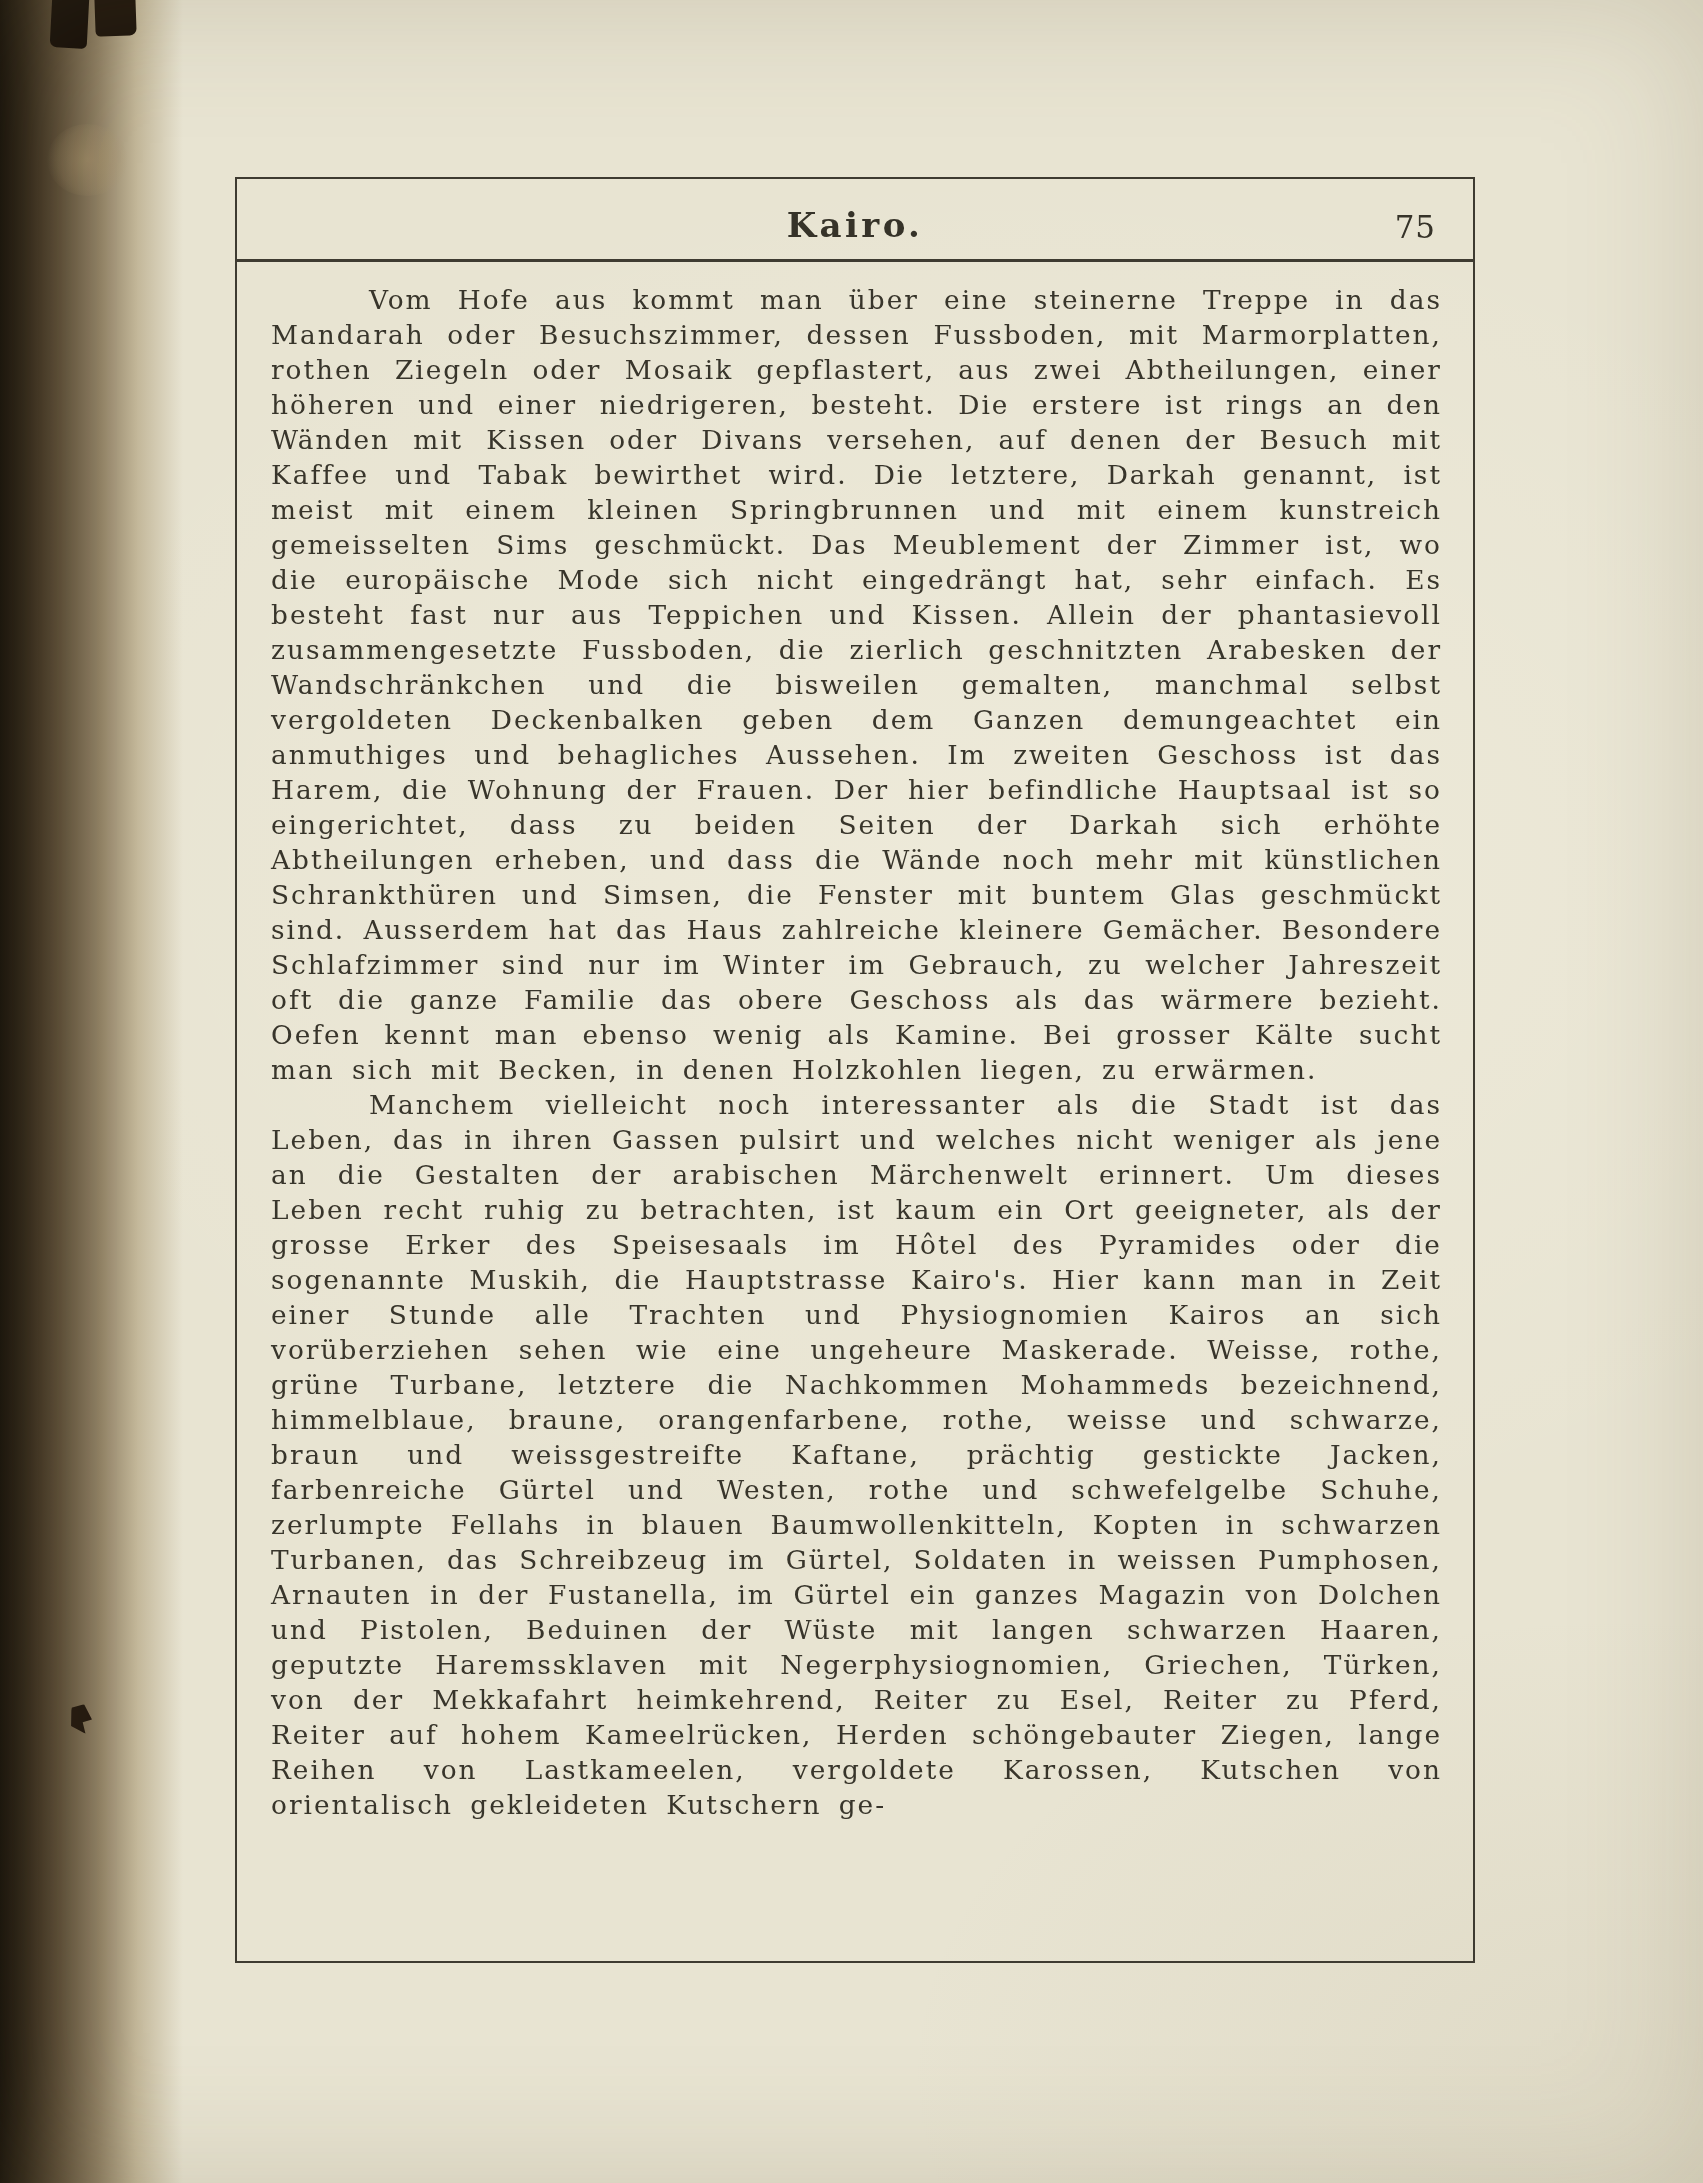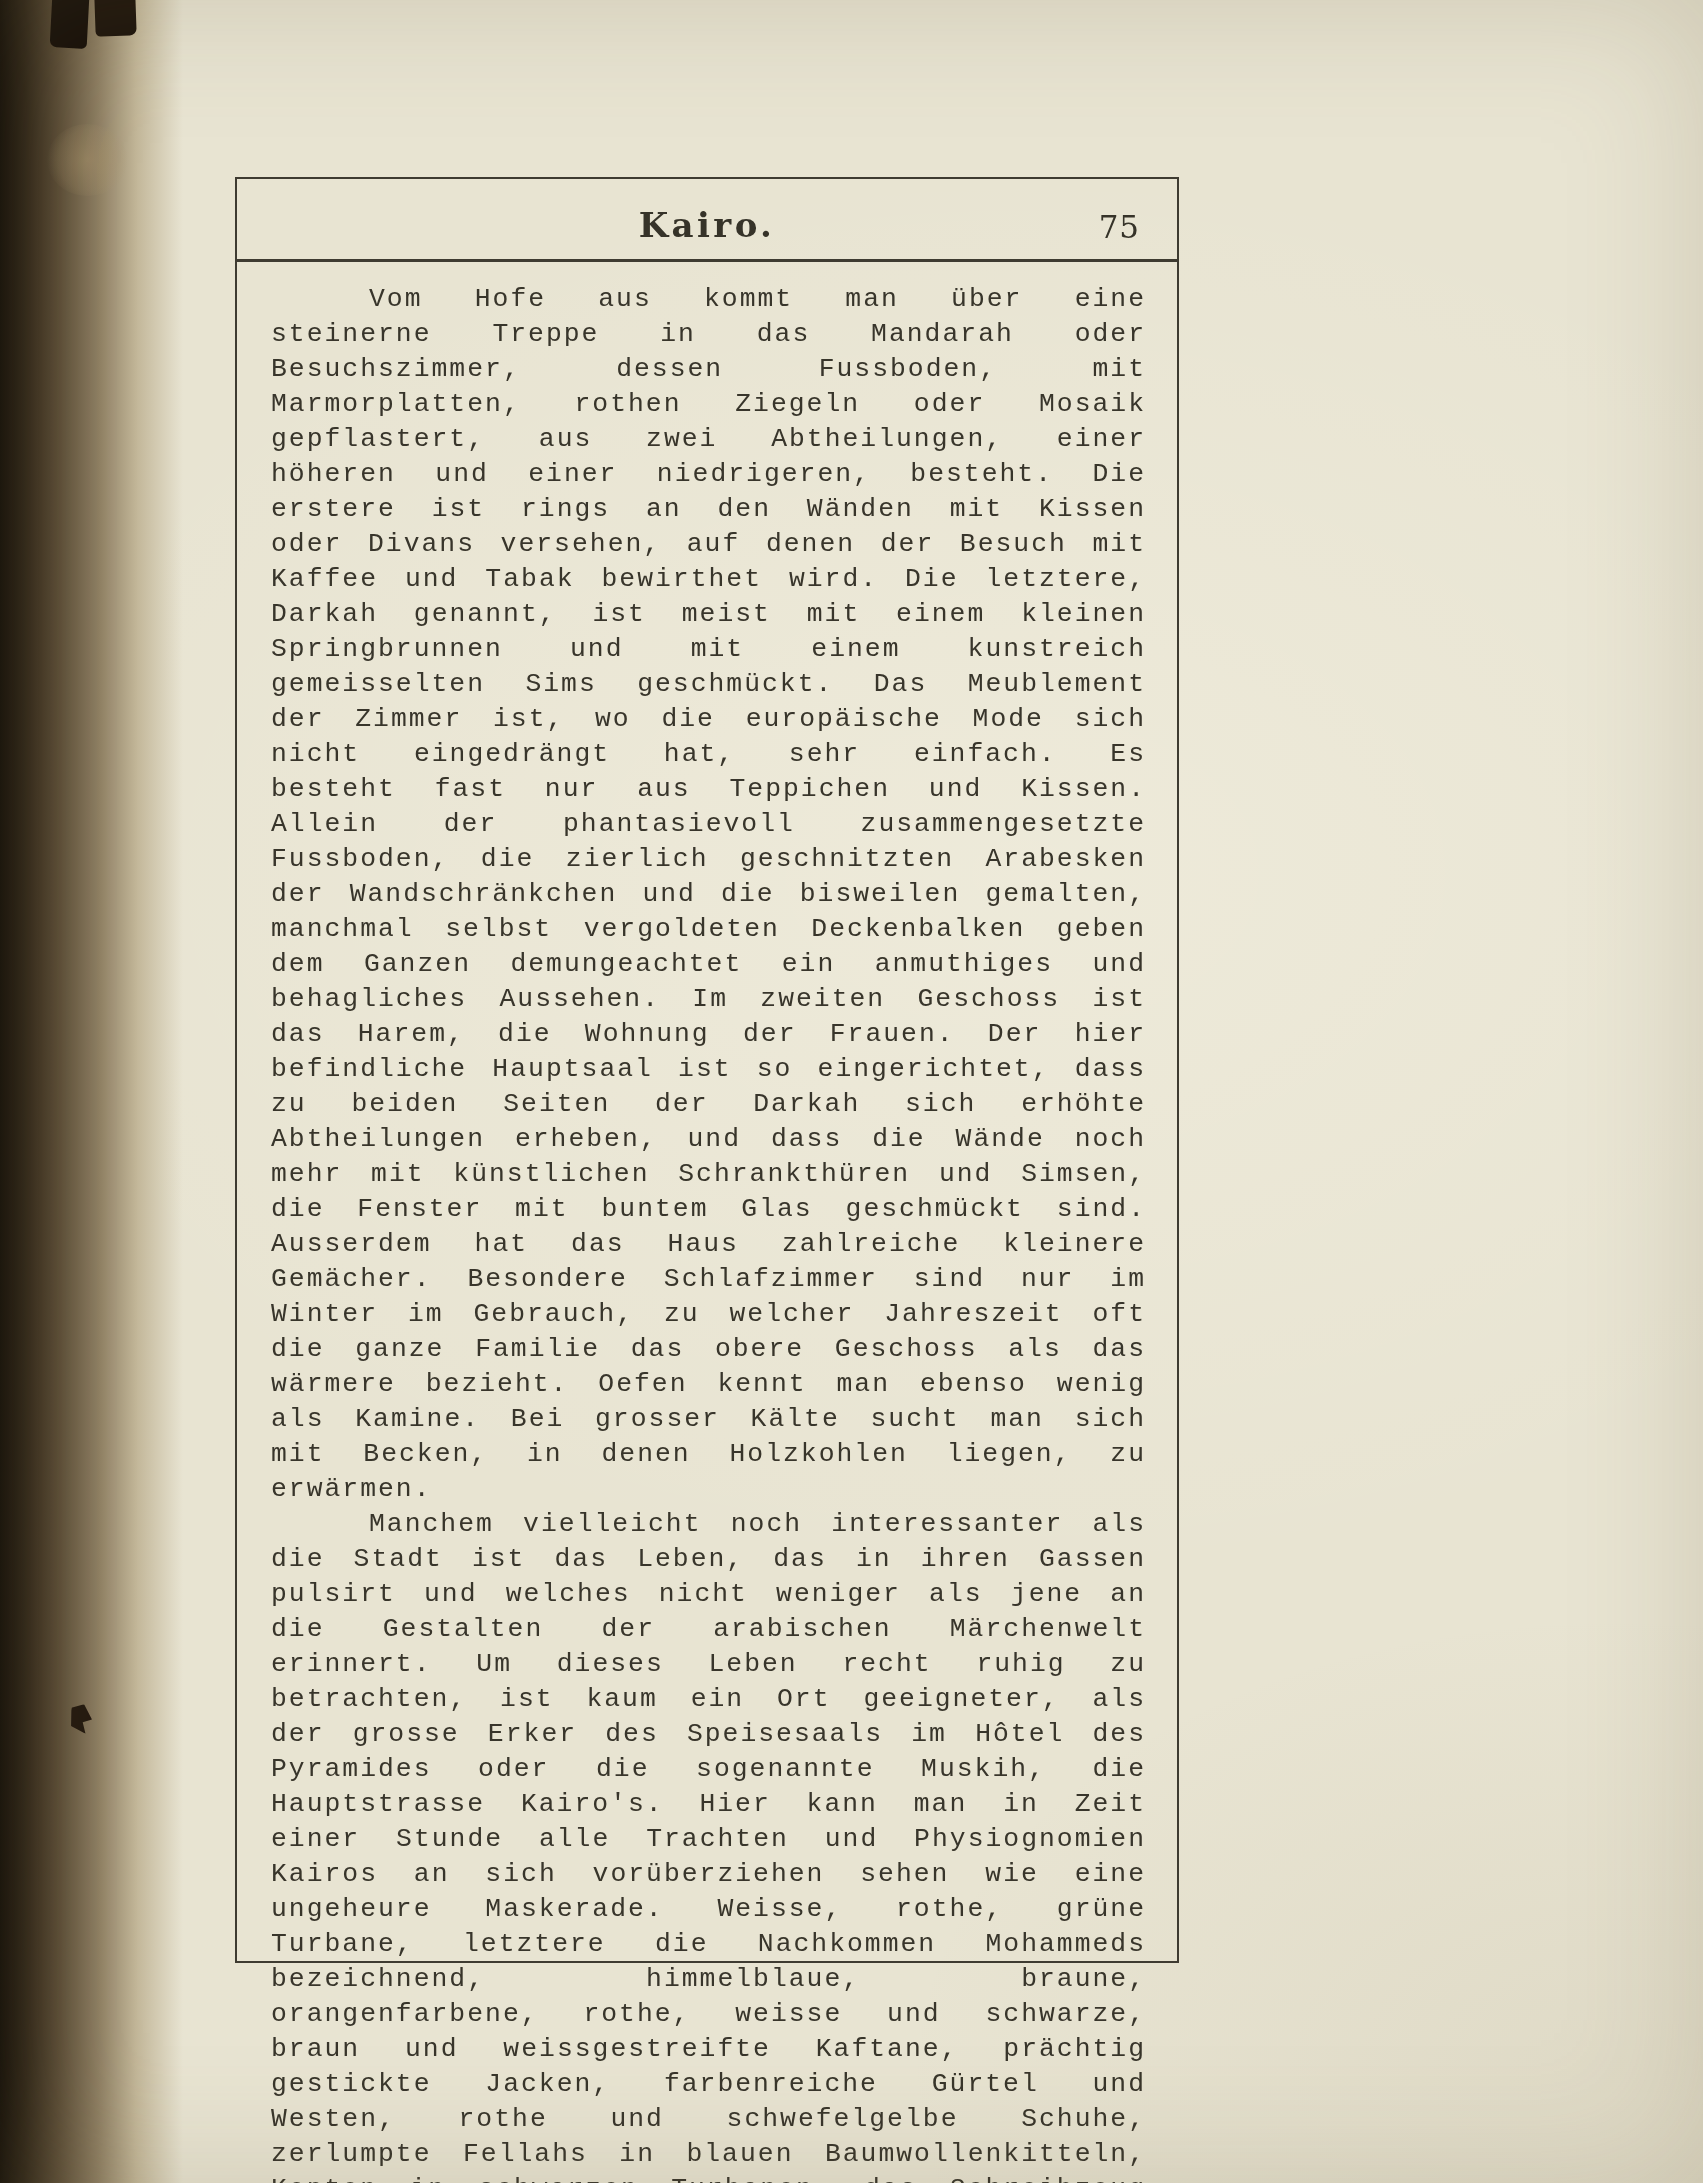--- a/index.html
+++ b/index.html
@@ -76,21 +76,21 @@
     clip-path: polygon(0 18%, 55% 0, 100% 48%, 60% 62%, 80% 100%, 10% 80%);
     transform: rotate(8deg);
   }
 
   
   .frame {
     position: absolute;
     box-sizing: border-box;
     left: 235px;
     top: 177px;
-    width: 944px;
+    width: 1240px;
     height: 1786px;
     border: 2.6px solid #3e3b31;
   }
 
   .header {
     position: relative;
     height: 80px;
   }
   .running-title {
     position: absolute;
@@ -129,21 +129,20 @@
   .text-block p {
     margin: 0;
     font-size: 26.4px;
     line-height: 35px;
     letter-spacing: 2px;
     word-spacing: 6.8px;
     text-align: justify;
   }
   .text-block p.indent {
     text-indent: 98px;
-    font-family: Liberation Mono, monospace;
   }
 </style>
 </head>
 <body>
 
 <div class="scan">
 
   <div class="binding">
     <div class="tab tab1"></div>
     <div class="tab tab2"></div>

